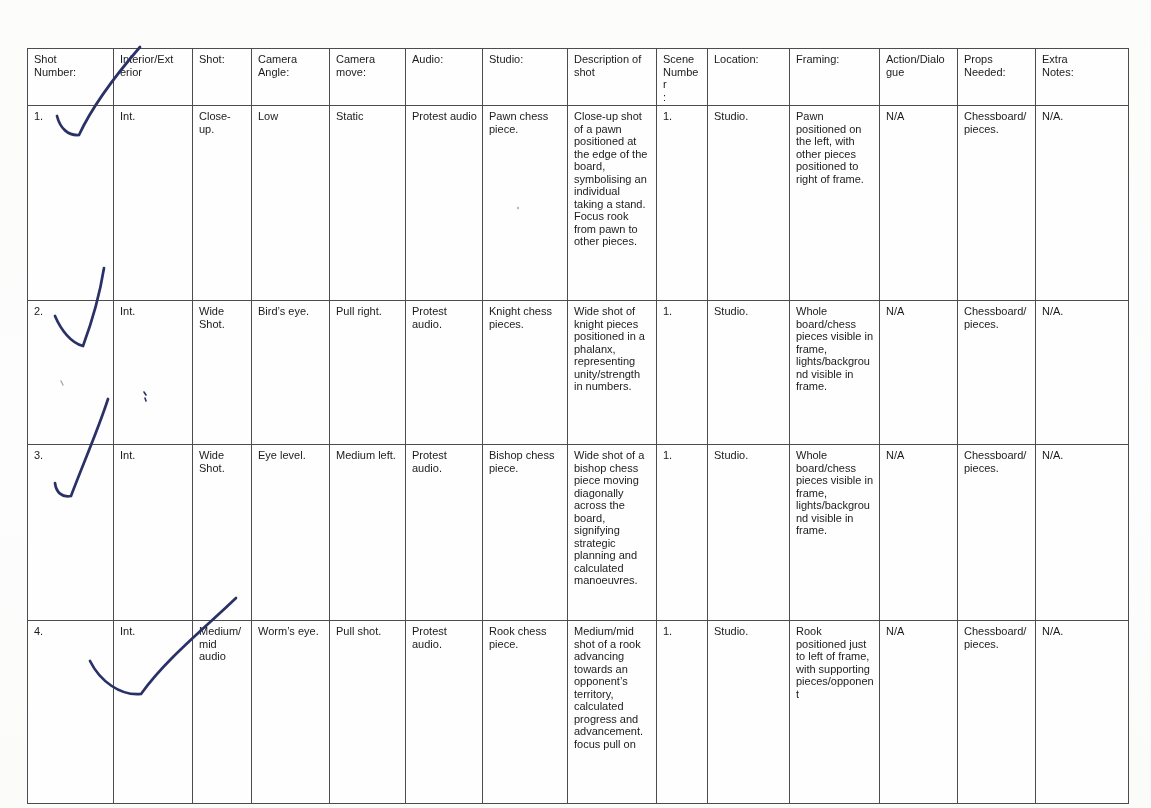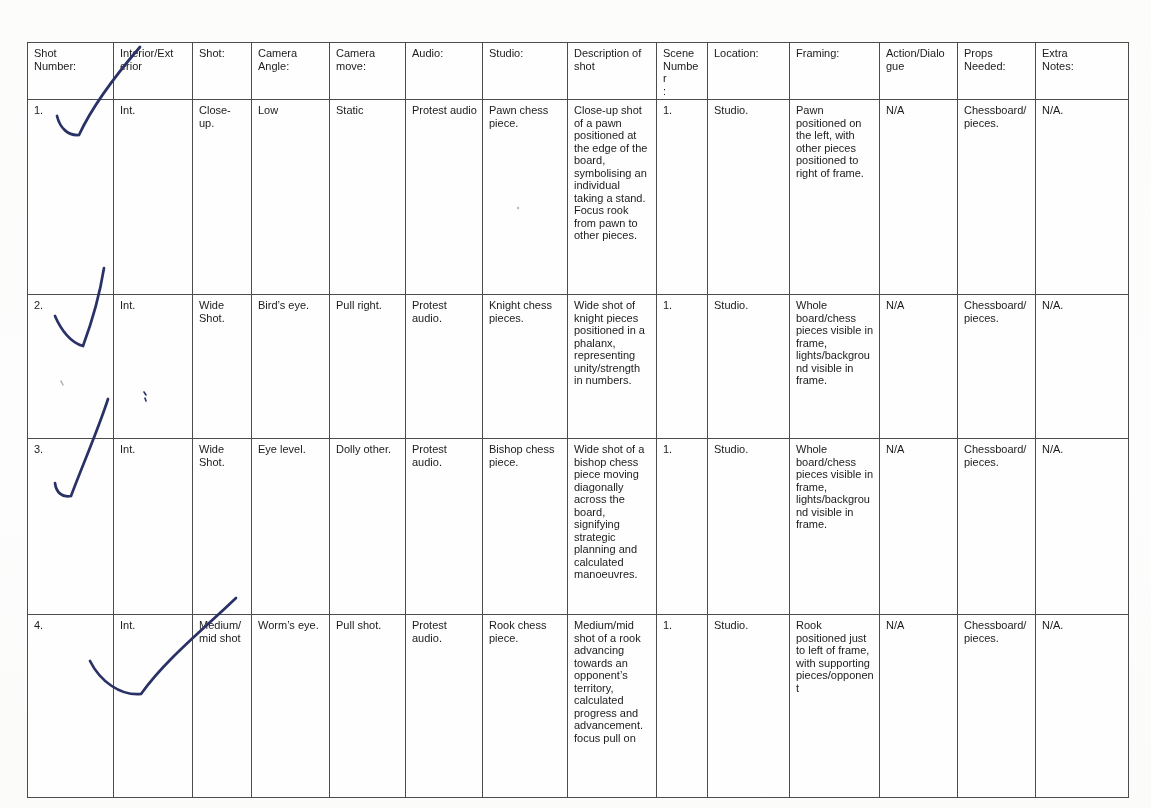--- a/index.html
+++ b/index.html
@@ -4,21 +4,21 @@
 <style>
   html,body{margin:0;padding:0;}
   body{
     width:1151px;height:808px;position:relative;overflow:hidden;
     background:#fdfdfc;
     font-family:"Liberation Sans", sans-serif;
     color:#1b1b1d;
   }
   .scan-page{position:absolute;inset:0;background:linear-gradient(180deg,#fcfcfb 0%,#fdfdfd 60%,#fbfbfa 100%);}
   .shot-table{
-    position:absolute;left:27px;top:42px;width:1101px;height:748px;
+    position:absolute;left:27px;top:48px;width:1101px;height:748px;
     border-collapse:collapse;table-layout:fixed;
     background:#fefefe;
   }
   .shot-table th,.shot-table td{
     border:1px solid #4c4c4c;
     vertical-align:top;text-align:left;
     padding:4px 5px 2px 6px;
     font-size:11px;line-height:1.14;font-weight:400;
     overflow-wrap:break-word;word-wrap:break-word;
     overflow:hidden;
@@ -108,35 +108,35 @@
           <td>Whole board/chess pieces visible in frame, lights/background visible in frame.</td>
           <td>N/A</td>
           <td>Chessboard/pieces.</td>
           <td>N/A.</td>
         </tr>
         <tr style="height: 176px;">
           <td>3.</td>
           <td>Int.</td>
           <td>Wide Shot.</td>
           <td>Eye level.</td>
-          <td>Dolly other.</td>
+          <td>Medium left.</td>
           <td>Protest audio.</td>
           <td>Bishop chess piece.</td>
           <td>Wide shot of a bishop chess piece moving diagonally across the board, signifying strategic planning and calculated manoeuvres.</td>
           <td>1.</td>
           <td>Studio.</td>
           <td>Whole board/chess pieces visible in frame, lights/background visible in frame.</td>
           <td>N/A</td>
           <td>Chessboard/pieces.</td>
           <td>N/A.</td>
         </tr>
         <tr style="height: 183px;">
           <td>4.</td>
           <td>Int.</td>
-          <td>Medium/mid shot</td>
+          <td>Medium/mid audio</td>
           <td>Worm’s eye.</td>
           <td>Pull shot.</td>
           <td>Protest audio.</td>
           <td>Rook chess piece.</td>
           <td>Medium/mid shot of a rook advancing towards an opponent’s territory, calculated progress and advancement. focus pull on</td>
           <td>1.</td>
           <td>Studio.</td>
           <td>Rook positioned just to left of frame, with supporting pieces/opponent</td>
           <td>N/A</td>
           <td>Chessboard/pieces.</td>

